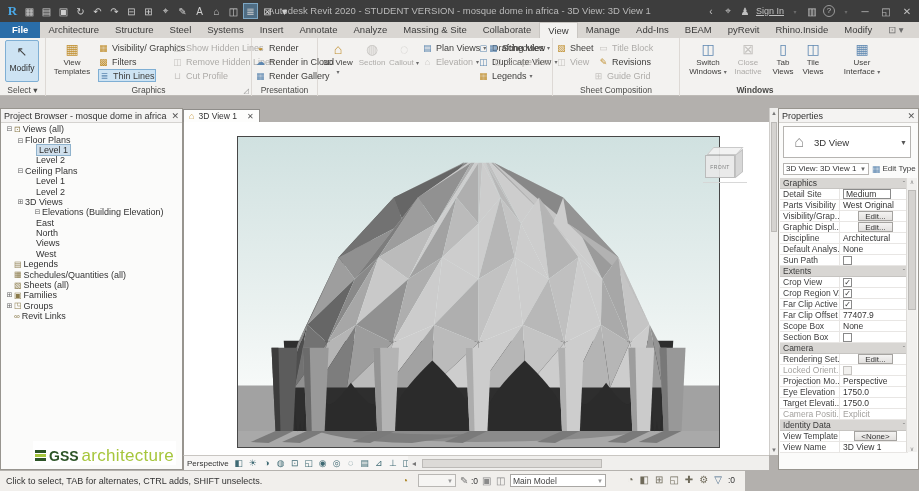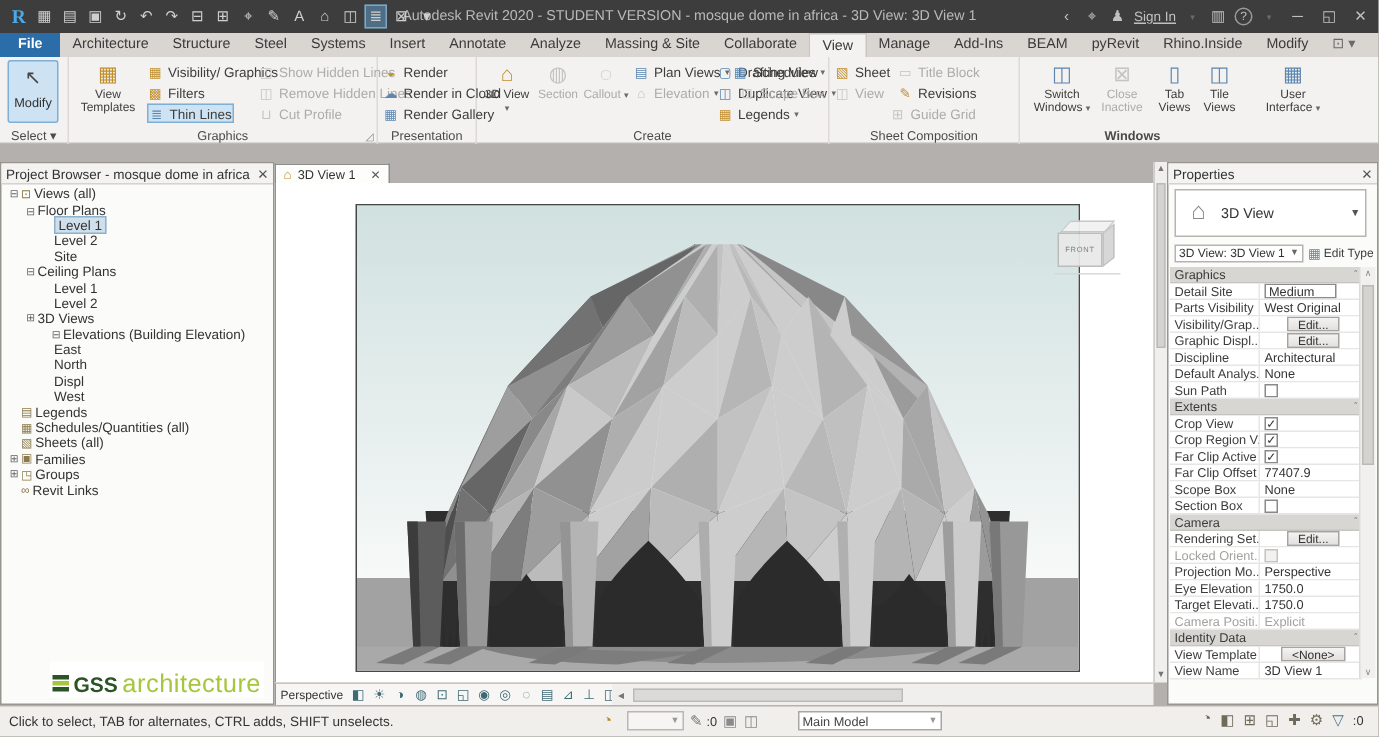--- a/index.html
+++ b/index.html
@@ -106,21 +106,21 @@
   .vcb-ic{width:12px;height:12px;display:flex;align-items:center;justify-content:center;font-size:9px;color:#3f6a74;cursor:default;}
   #hscroll{position:absolute;left:408px;top:455px;width:361px;height:15px;background:#f0efed;border-top:1px solid #c9c6c2;display:flex;align-items:center;}
   #hscroll .ar{width:12px;text-align:center;font-size:8px;color:#777;}
   #hscroll .th{height:9px;width:180px;background:#dcdad7;border:1px solid #bcbab7;margin-left:2px;}
   #vscroll{position:absolute;left:769px;top:108px;width:9px;height:347px;background:#f0efed;border-left:1px solid #cfcdca;}
   #vscroll .ar{display:block;text-align:center;font-size:6px;color:#777;height:10px;line-height:10px;}
   #vscroll .th{position:absolute;left:1px;top:14px;width:6px;height:110px;background:#d5d3d0;border:1px solid #bcbab7;}
   #vscroll .ab{position:absolute;bottom:0;width:100%;}
 
   
-  #statusbar{position:absolute;left:0;top:470px;width:919px;height:21px;background:#f1efec;border-top:1px solid #b5b2ae;font-size:9px;color:#333;}
+  #statusbar{position:absolute;left:0;top:470px;width:745px;height:21px;background:#f1efec;border-top:1px solid #b5b2ae;font-size:9px;color:#333;}
   #status-hint{position:absolute;left:6px;top:5px;}
   .st-ic{position:absolute;top:4px;font-size:10px;color:#b08a2e;}
   .st-combo{position:absolute;top:3px;height:13px;border:1px solid #b9b7b4;background:#f6f5f3;display:flex;align-items:center;font-size:8.5px;color:#555;padding:0 2px;}
   .st-combo .dd{margin-left:auto;font-size:6px;color:#999;}
   .st-combo.en{background:#fff;border-color:#a9a7a4;color:#444;}
   #st-right{position:absolute;right:10px;top:3px;display:flex;align-items:center;gap:6px;}
   #st-right .ric{font-size:10px;color:#6f6a5a;cursor:default;}
   #st-right .cnt{font-size:8.5px;color:#333;}
 
   
@@ -285,21 +285,20 @@
         <span class="ic blue">◫</span>
         <span>Duplicate View</span>
         <span class="caret">▾</span>
       </div>
     <div class="srow" style="left:160px;top:31px;">
         <span class="ic">▦</span>
         <span>Legends</span>
         <span class="caret">▾</span>
       </div>
 
-    <div class="plabel">Create</div>
     <div class="srow" style="right:2px;left:auto;top:3px;">
         <span class="ic blue">▦</span>
         <span>Schedules</span>
         <span class="caret">▾</span>
       </div>
     <div class="srow dis" style="right:2px;left:auto;top:17px;">
         <span class="ic">⊡</span>
         <span>Scope Box</span>
       </div>
   </div>
@@ -369,24 +368,20 @@
         <span class="lbl">Floor Plans</span>
       </div>
       <div class="trow" style="padding-left: 26px;">
         <span class="tg"></span>
         <span class="lbl sel">Level 1</span>
       </div>
       <div class="trow" style="padding-left: 26px;">
         <span class="tg"></span>
         <span class="lbl">Level 2</span>
       </div>
-      <div class="trow" style="padding-left: 26px;">
-        <span class="tg"></span>
-        <span class="lbl">Site</span>
-      </div>
       <div class="trow" style="padding-left: 15px;">
         <span class="tg">⊟</span>
         <span class="lbl">Ceiling Plans</span>
       </div>
       <div class="trow" style="padding-left: 26px;">
         <span class="tg"></span>
         <span class="lbl">Level 1</span>
       </div>
       <div class="trow" style="padding-left: 26px;">
         <span class="tg"></span>
@@ -403,21 +398,21 @@
       <div class="trow" style="padding-left: 26px;">
         <span class="tg"></span>
         <span class="lbl">East</span>
       </div>
       <div class="trow" style="padding-left: 26px;">
         <span class="tg"></span>
         <span class="lbl">North</span>
       </div>
       <div class="trow" style="padding-left: 26px;">
         <span class="tg"></span>
-        <span class="lbl">Displ</span>
+        <span class="lbl">Views</span>
       </div>
       <div class="trow" style="padding-left: 26px;">
         <span class="tg"></span>
         <span class="lbl">West</span>
       </div>
       <div class="trow" style="padding-left: 4px;">
         <span class="tg"></span>
         <span class="nic">▤</span>
         <span class="lbl">Legends</span>
       </div>
@@ -808,21 +803,21 @@
 <div id="statusbar">
   <span id="status-hint">Click to select, TAB for alternates, CTRL adds, SHIFT unselects.</span>
   <span class="st-ic" style="left:402px;">◔</span>
   <div class="st-combo" style="left:418px;width:38px;">
       <span class="dd">▼</span>
     </div>
   <span class="st-ic" style="left:460px;color:#777;">✎</span>
   <span style="position:absolute;left:471px;top:5px;font-size:8.5px;">:0</span>
   <span class="st-ic" style="left:482px;color:#8a8a8a;">▣</span>
   <span class="st-ic" style="left:496px;color:#8a8a8a;">◫</span>
-  <div class="st-combo en" style="left:532px;width:96px;">
+  <div class="st-combo en" style="left:510px;width:96px;">
     <span>Main Model</span>
       <span class="dd">▼</span>
   </div>
   <div id="st-right">
     <span id="st-right-icons" style="display:flex;gap:6px;">
         <span class="ric">◔</span>
         <span class="ric">◧</span>
         <span class="ric">⊞</span>
         <span class="ric">◱</span>
         <span class="ric">✚</span>

